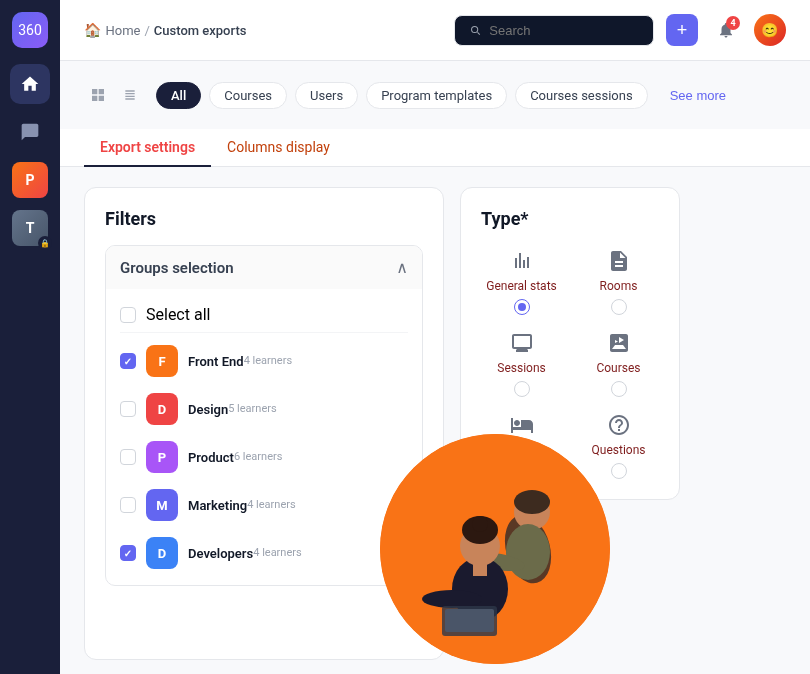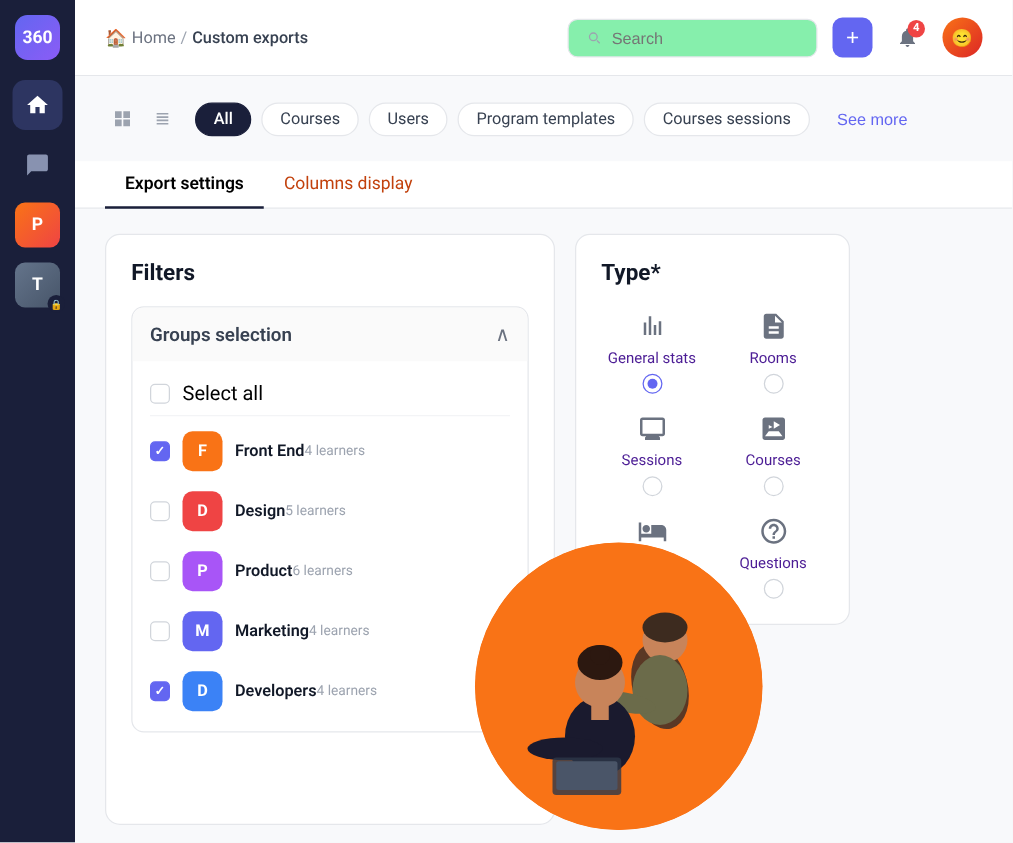--- a/index.html
+++ b/index.html
@@ -25,21 +25,21 @@
     }
     .sidebar-logo {
       width: 36px;
       height: 36px;
       background: linear-gradient(135deg, #6366f1, #8b5cf6);
       border-radius: 10px;
       display: flex;
       align-items: center;
       justify-content: center;
       color: white;
-      font-weight: 700;
+      font-weight: 400;
       font-size: 14px;
       margin-bottom: 8px;
     }
     .sidebar-item {
       width: 40px;
       height: 40px;
       border-radius: 10px;
       display: flex;
       align-items: center;
       justify-content: center;
@@ -109,21 +109,21 @@
     .breadcrumb .sep { color: #9ca3af; }
     .breadcrumb .current { color: #374151; font-weight: 500; }
     .header-right {
       display: flex;
       align-items: center;
       gap: 12px;
     }
     .search-box {
       display: flex;
       gap: 8px;
-      background: #86efac;
+      background: #0f172a;
       border: 1px solid #e5e7eb;
       border-radius: 8px;
       padding: 7px 14px;
       width: 200px;
     }
     .search-box input {
       border: none;
       background: transparent;
       font-size: 13px;
       color: #6b7280;
@@ -253,21 +253,21 @@
     }
     .sub-tab {
       padding: 10px 16px;
       font-size: 14px;
       color: #c2410c;
       cursor: pointer;
       border-bottom: 2px solid transparent;
       margin-bottom: -1px;
     }
     .sub-tab.active {
-      color: #000000;
+      color: #ef4444;
       font-weight: 600;
       border-bottom-color: #1a1f3a;
     }
 
     
     .panels {
       display: flex;
       gap: 16px;
       height: calc(100% - 100px);
     }
@@ -385,21 +385,21 @@
     }
     .type-item {
       display: flex;
       flex-direction: column;
       align-items: center;
       gap: 6px;
       cursor: pointer;
     }
     .type-label {
       font-size: 12px;
-      color: #4c1d95;
+      color: #7f1d1d;
       text-align: right;
     }
     .type-radio {
       width: 16px;
       height: 16px;
       border-radius: 50%;
       border: 1.5px solid #d1d5db;
       display: flex;
       align-items: center;
       justify-content: center;

